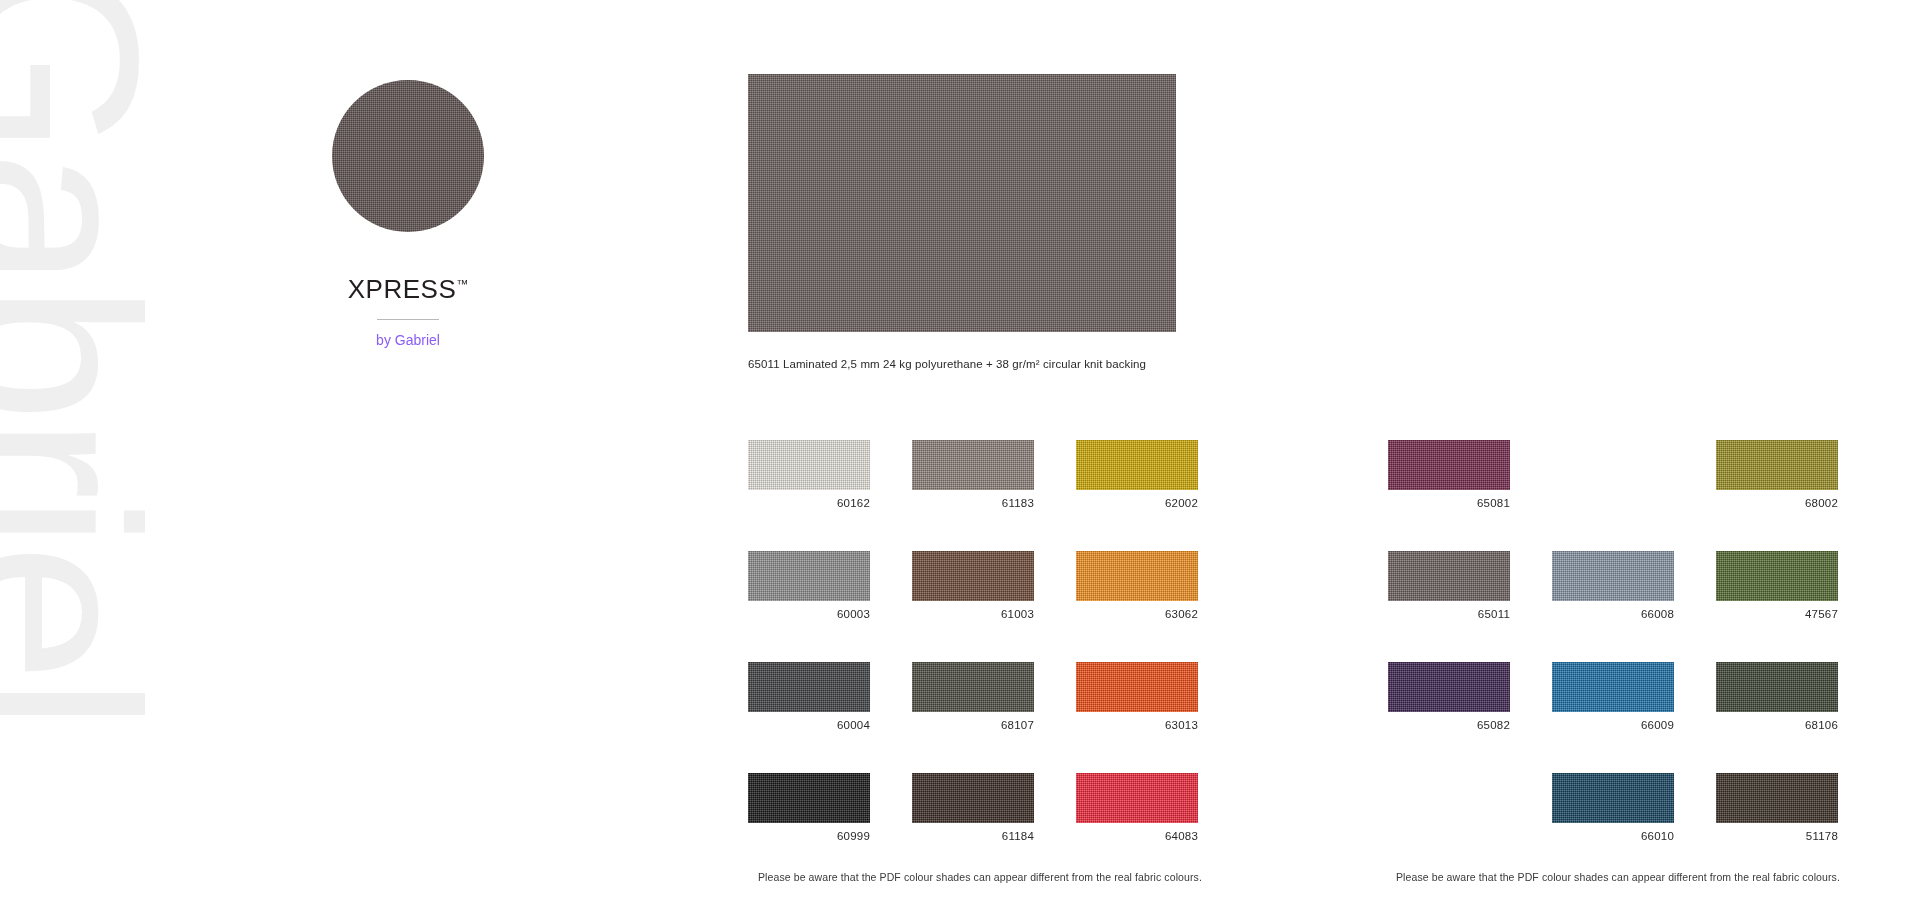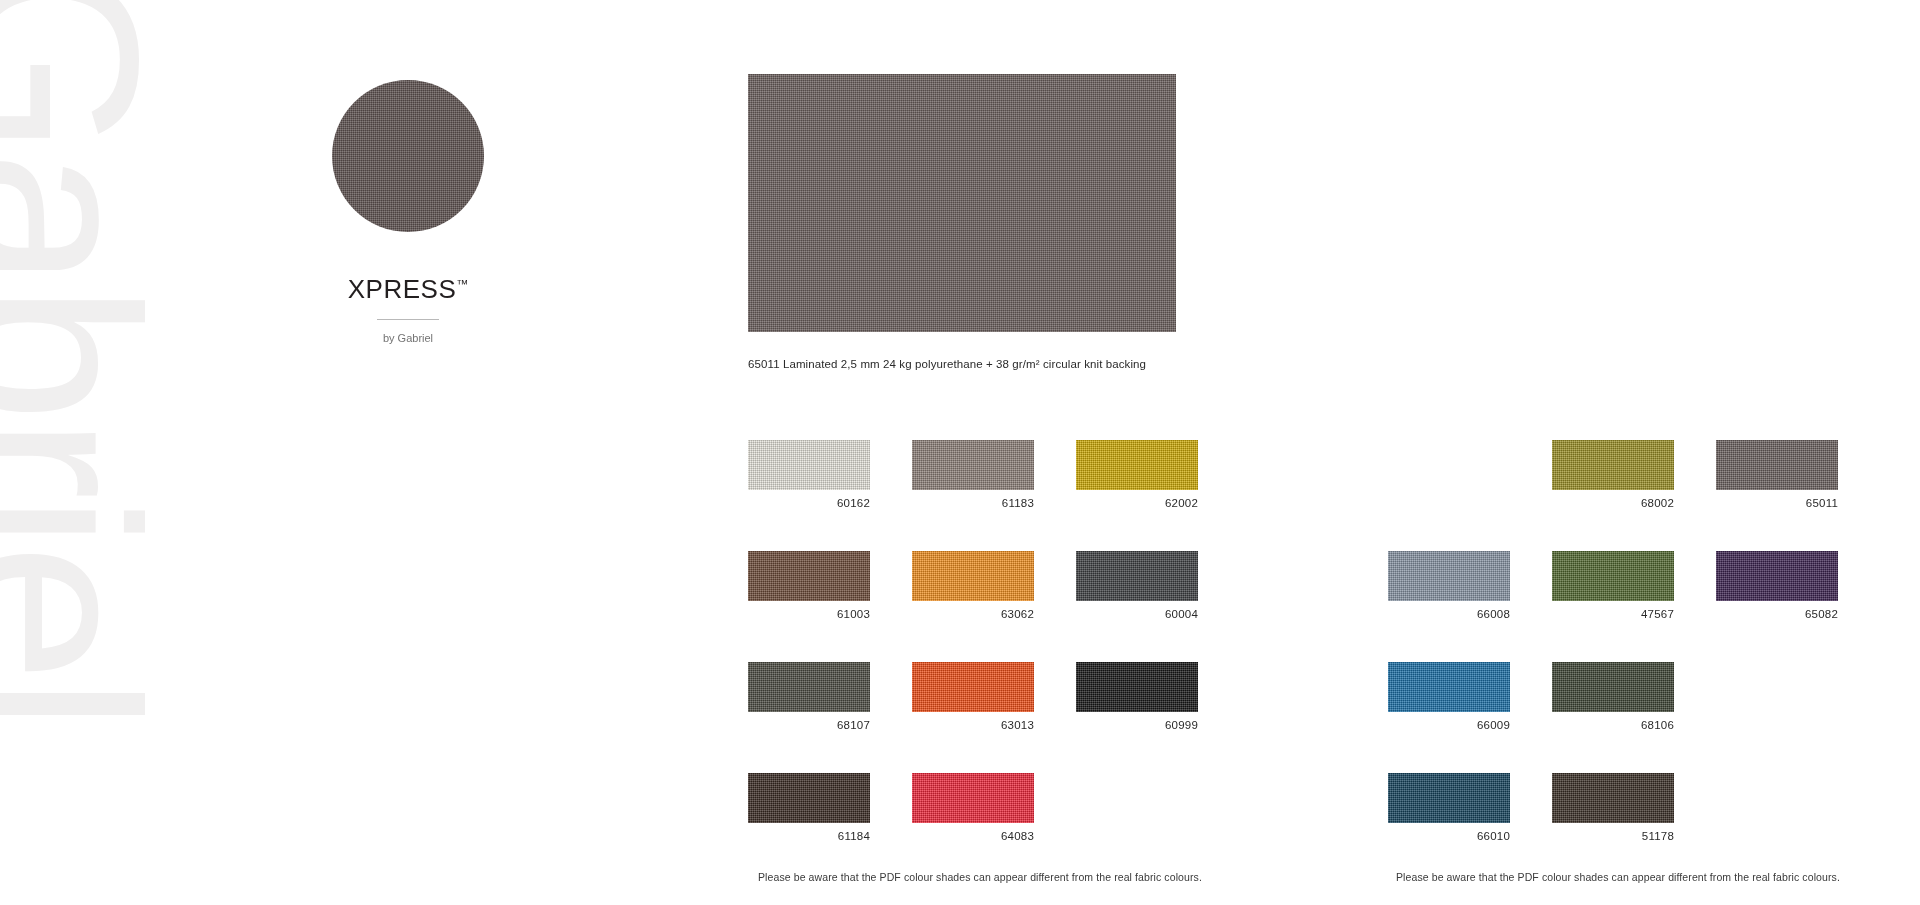--- a/index.html
+++ b/index.html
@@ -72,22 +72,22 @@
     letter-spacing: 0;
   }
   .brand-rule {
     width: 62px;
     height: 1px;
     background: #b9b9b9;
     margin: 14px auto 0 auto;
   }
   .brand-sub {
     margin-top: 12px;
-    font-size: 11px;
-    color: #737373;
+    font-size: 14px;
+    color: #8b5cf6;
   }
 
   
   .hero {
     position: absolute;
     left: 748px;
     top: 74px;
     width: 428px;
   }
   .hero-img {
@@ -176,20 +176,24 @@
     </div>
     <div class="cell">
       <div class="swatch" style="background-color: rgb(141, 128, 121);"></div>
       <div class="swatch-label">61183</div>
     </div>
     <div class="cell">
       <div class="swatch" style="background-color: rgb(207, 171, 5);"></div>
       <div class="swatch-label">62002</div>
     </div>
     <div class="cell">
+      <div class="swatch" style="background-color: rgb(142, 142, 142);"></div>
+      <div class="swatch-label">60003</div>
+    </div>
+    <div class="cell">
       <div class="swatch" style="background-color: rgb(109, 75, 56);"></div>
       <div class="swatch-label">61003</div>
     </div>
     <div class="cell">
       <div class="swatch" style="background-color: rgb(241, 143, 31);"></div>
       <div class="swatch-label">63062</div>
     </div>
     <div class="cell">
       <div class="swatch" style="background-color: rgb(62, 64, 66);"></div>
       <div class="swatch-label">60004</div>
@@ -210,20 +214,24 @@
       <div class="swatch" style="background-color: rgb(57, 42, 35);"></div>
       <div class="swatch-label">61184</div>
     </div>
     <div class="cell">
       <div class="swatch" style="background-color: rgb(239, 38, 57);"></div>
       <div class="swatch-label">64083</div>
     </div>
   </div>
 
 <div class="grid grid-right" id="grid-right">
+    <div class="cell">
+      <div class="swatch" style="background-color: rgb(116, 41, 74);"></div>
+      <div class="swatch-label">65081</div>
+    </div>
     <div class="cell empty">
       <div class="swatch"></div>
       <div class="swatch-label"></div>
     </div>
     <div class="cell">
       <div class="swatch" style="background-color: rgb(155, 144, 37);"></div>
       <div class="swatch-label">68002</div>
     </div>
     <div class="cell">
       <div class="swatch" style="background-color: rgb(107, 96, 94);"></div>

